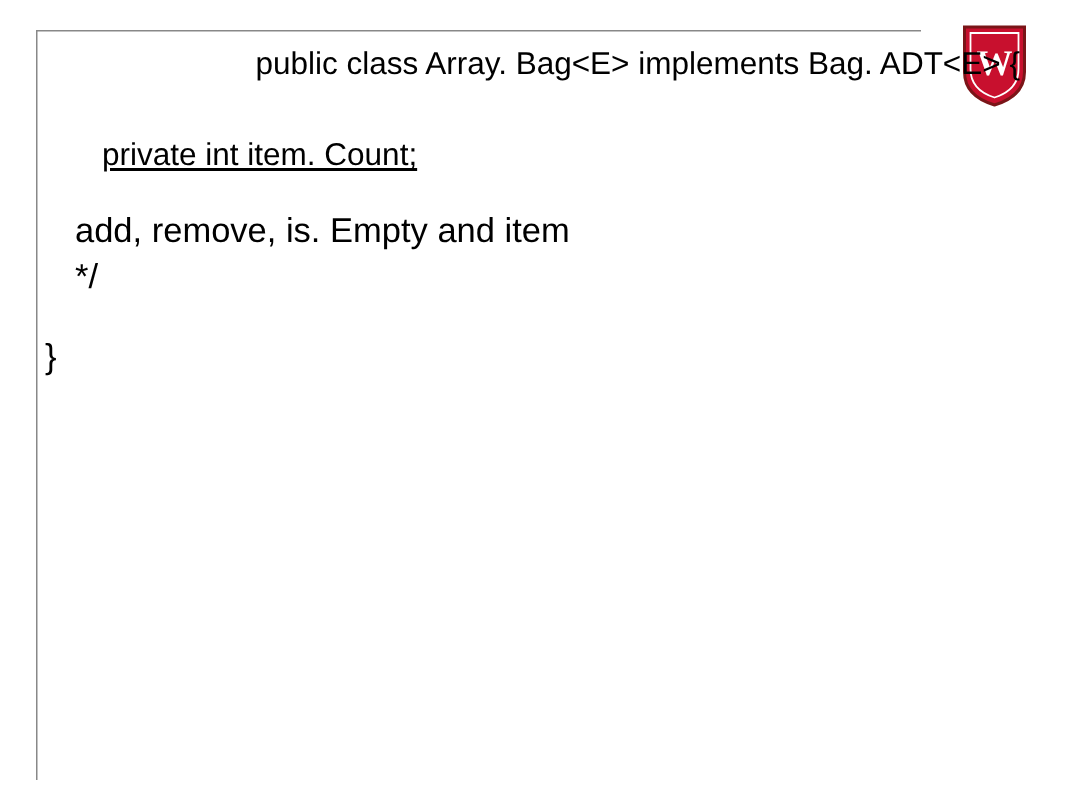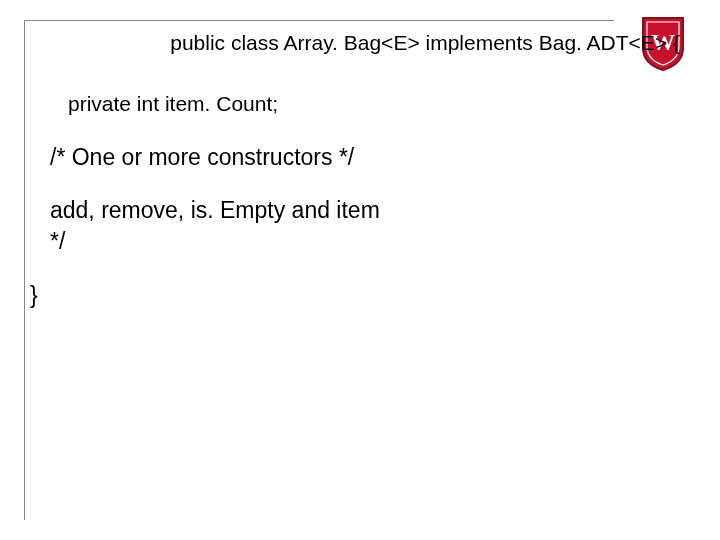--- a/index.html
+++ b/index.html
@@ -101,24 +101,23 @@
       </svg>
     </div>
   </div>
 
   <div class="code-area">
     <div class="line decl"><span>public class Array. Bag&lt;</span><span>E</span><span>&gt; implements Bag. ADT&lt;</span><span>E</span><span>&gt; {</span></div>
 
     <div class="gap"></div>
 
 
-    <div class="line field" style="">private int item. Count;</div>
+    <div class="line field" style="text-decoration:underline;">private int item. Count;</div>
 
 
-    <div class="comment-block">/* One or more constructors  */</div>
 
     <div class="comment-block" style="margin-top:22px;">
       <div>    add, remove, is. Empty and item</div>
       <div>*/</div>
     </div>
 
     <div class="line close-brace">}</div>
   </div>
 </div>
 

